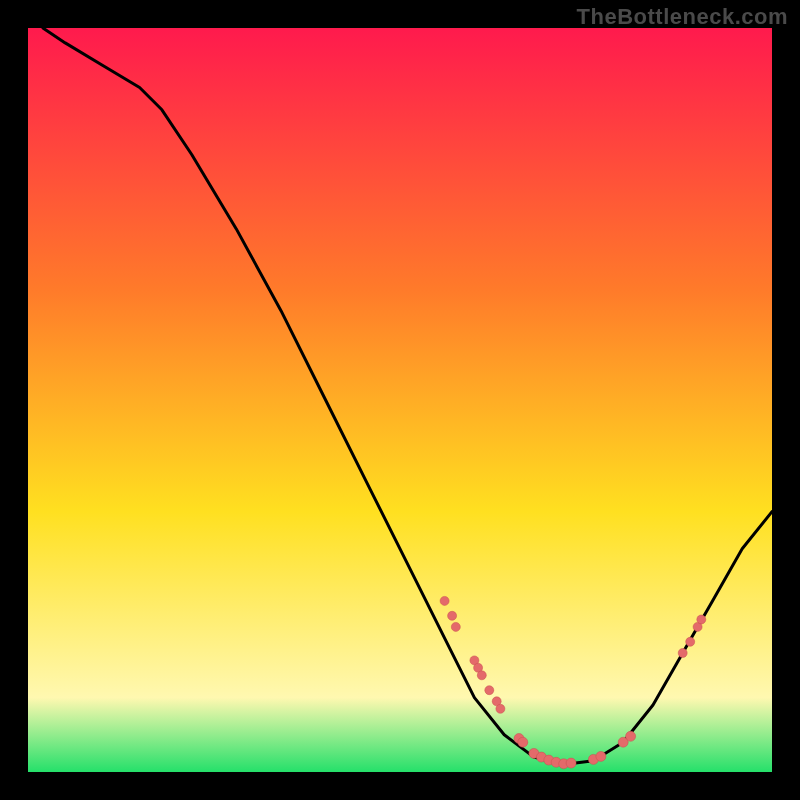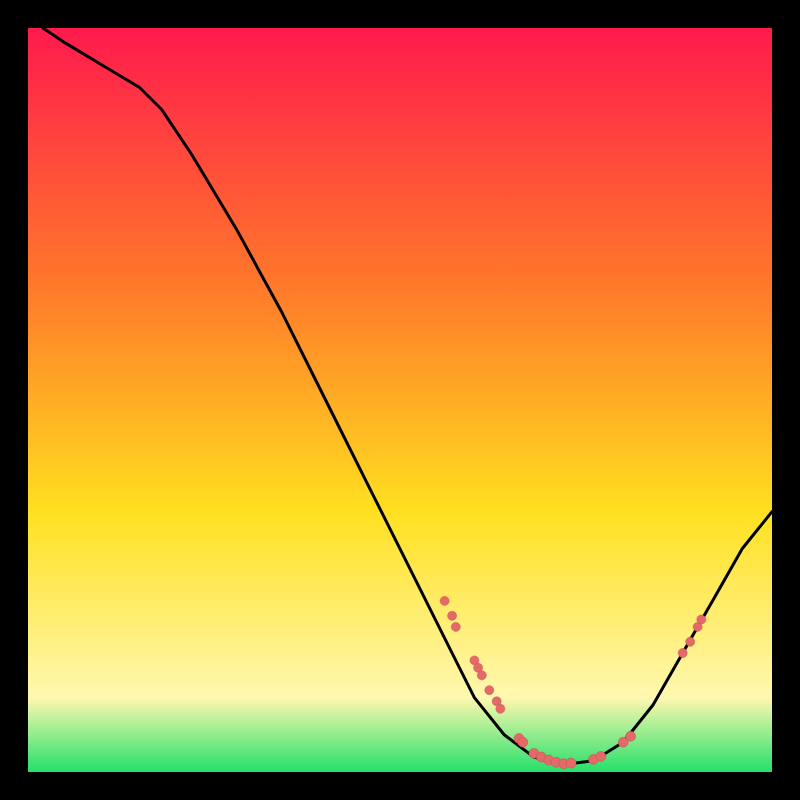--- a/index.html
+++ b/index.html
@@ -33,20 +33,21 @@
     top: 28px;
     width: 744px;
     height: 744px;
   }
   svg { display: block; }
 </style>
 </head>
 <body>
 
 <div class="frame">
+  <div class="watermark">TheBottleneck.com</div>
 
   <div class="plot">
     <svg id="chart-svg" width="744" height="744" viewBox="0 0 744 744">
       <defs>
         <linearGradient id="bg-grad" x1="0" y1="0" x2="0" y2="1">
           <stop id="g0" offset="0%" stop-color="#ff1a4d"></stop>
           <stop id="g1" offset="35%" stop-color="#ff7a2a"></stop>
           <stop id="g2" offset="65%" stop-color="#ffe020"></stop>
           <stop id="g3" offset="90%" stop-color="#fff8b0"></stop>
           <stop id="g4" offset="100%" stop-color="#25e06a"></stop>

